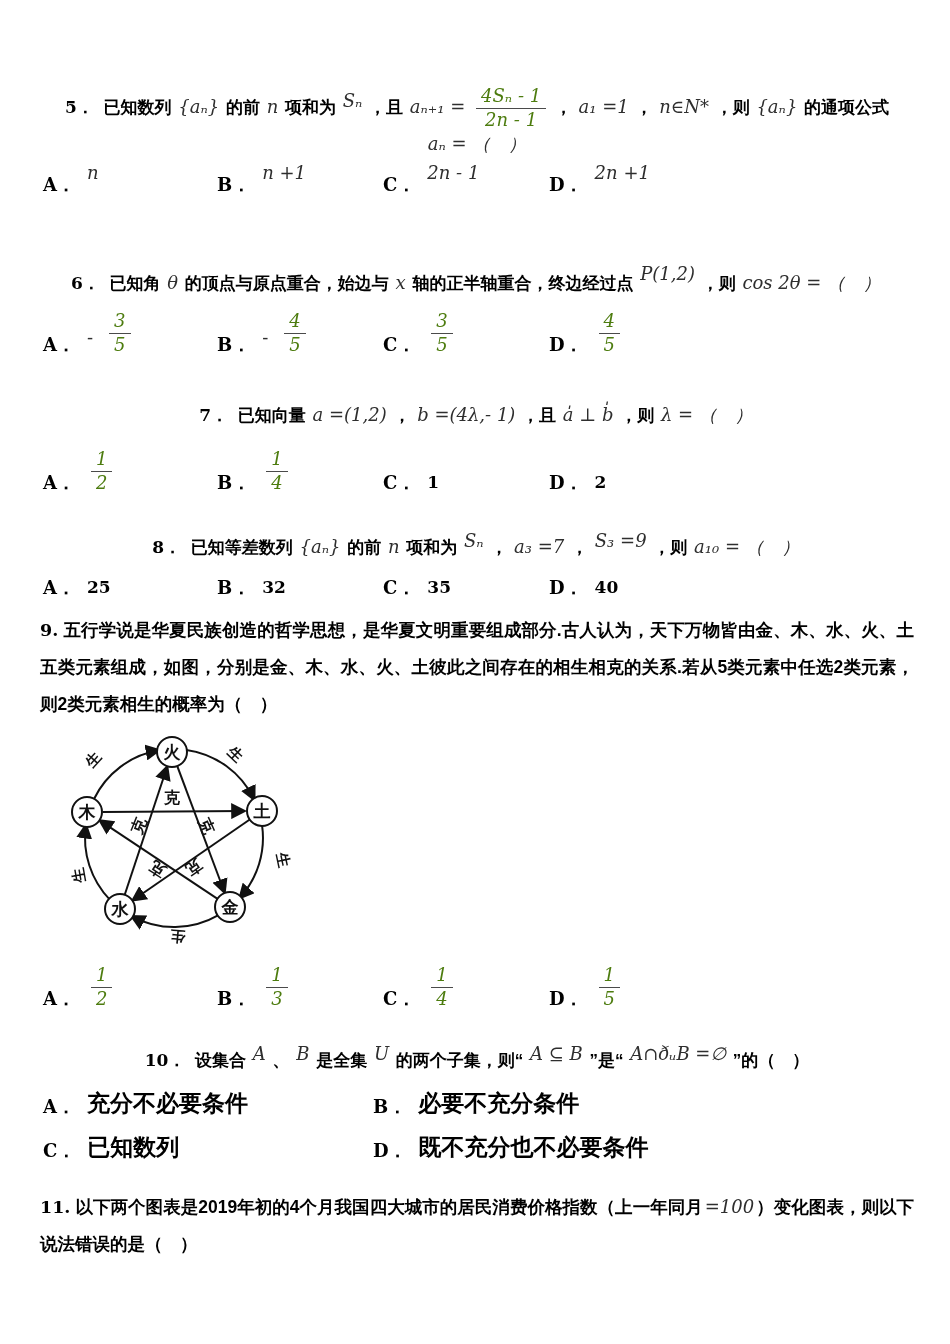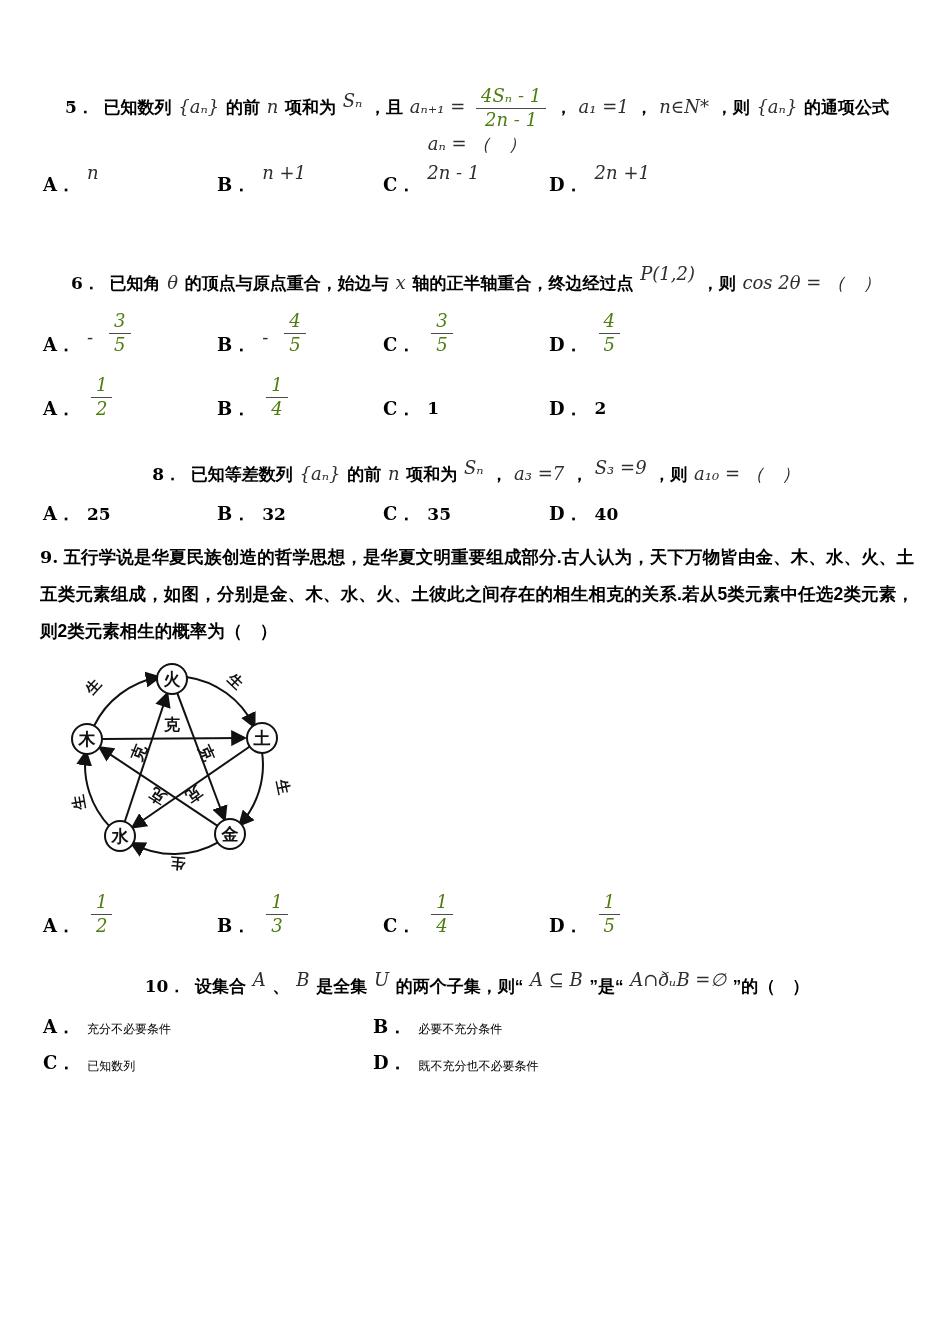--- a/index.html
+++ b/index.html
@@ -27,21 +27,21 @@
 
   
   .opts4 { display:grid; grid-template-columns:174px 166px 166px 1fr; margin-left:3px; }
   .opts2 { display:grid; grid-template-columns:330px 1fr; row-gap:15px; margin-left:3px; }
   .opt   { display:flex; align-items:flex-end; column-gap:12px; }
   .olabel{ font-family:"DejaVu Serif","Liberation Serif",serif; font-weight:700; font-size:18px; line-height:1.2; }
   .oval  { font-family:"DejaVu Serif","Liberation Serif",serif; font-style:italic; font-weight:400;
            color:#2e2e2e; font-size:18px; line-height:1.2; }
   .raised .oval { position:relative; top:-12px; }
   .tval  { font-family:"DejaVu Serif","Liberation Serif",serif; font-weight:700; font-size:17px; line-height:1.25; }
-  .cnval { font-weight:400; font-size:12px; line-height:1.25; }
+  .cnval { font-weight:700; font-size:23px; line-height:1.25; }
   .negsign { font-family:"DejaVu Serif",serif; color:#2e2e2e; font-size:18px; align-self:center; position:relative; top:4px; }
 
   
   .para { margin:0; font-size:17.5px; font-weight:700; line-height:37px; text-align:justify; }
 
   
   .mt-opts   { margin-top:16px; }
   .q6  { margin-top:74px; }
   .q6o { margin-top:14px; }
   .q7  { margin-top:46px; }
@@ -141,20 +141,31 @@
       </div>
     <div class="opt">
         <span class="olabel">D．</span>
         <span class="mfrac">
           <span class="fnum">4</span>
           <span class="fden">5</span>
         </span>
       </div>
   </div>
 
+  <p class="stem q7">
+    <span class="qnum">7．</span>
+    <span class="cn">已知向量</span>
+    <span class="math">a =(1,2)</span>
+    <span class="cn">，</span>
+    <span class="math">b =(4λ,- 1)</span>
+    <span class="cn">，且</span>
+    <span class="math">a̍ ⊥ b̍</span>
+    <span class="cn">，则</span>
+    <span class="math">λ = （　）</span>
+  </p>
   <div class="opts4 q7o">
     <div class="opt">
         <span class="olabel">A．</span>
         <span class="mfrac">
           <span class="fnum">1</span>
           <span class="fden">2</span>
         </span>
       </div>
     <div class="opt">
         <span class="olabel">B．</span>
@@ -323,14 +334,17 @@
     <div class="opt">
         <span class="olabel">C．</span>
         <span class="cnval">已知数列</span>
       </div>
     <div class="opt">
         <span class="olabel">D．</span>
         <span class="cnval">既不充分也不必要条件</span>
       </div>
   </div>
 
+  <p class="para q11">
+    <span class="qnum">11.</span><span class="cn">以下两个图表是2019年初的4个月我国四大城市的居民消费价格指数（上一年同月</span><span class="math">=100</span><span class="cn">）变化图表，则以下说法错误的是（　）</span>
+  </p>
 
 </div>
 
 </body></html>

